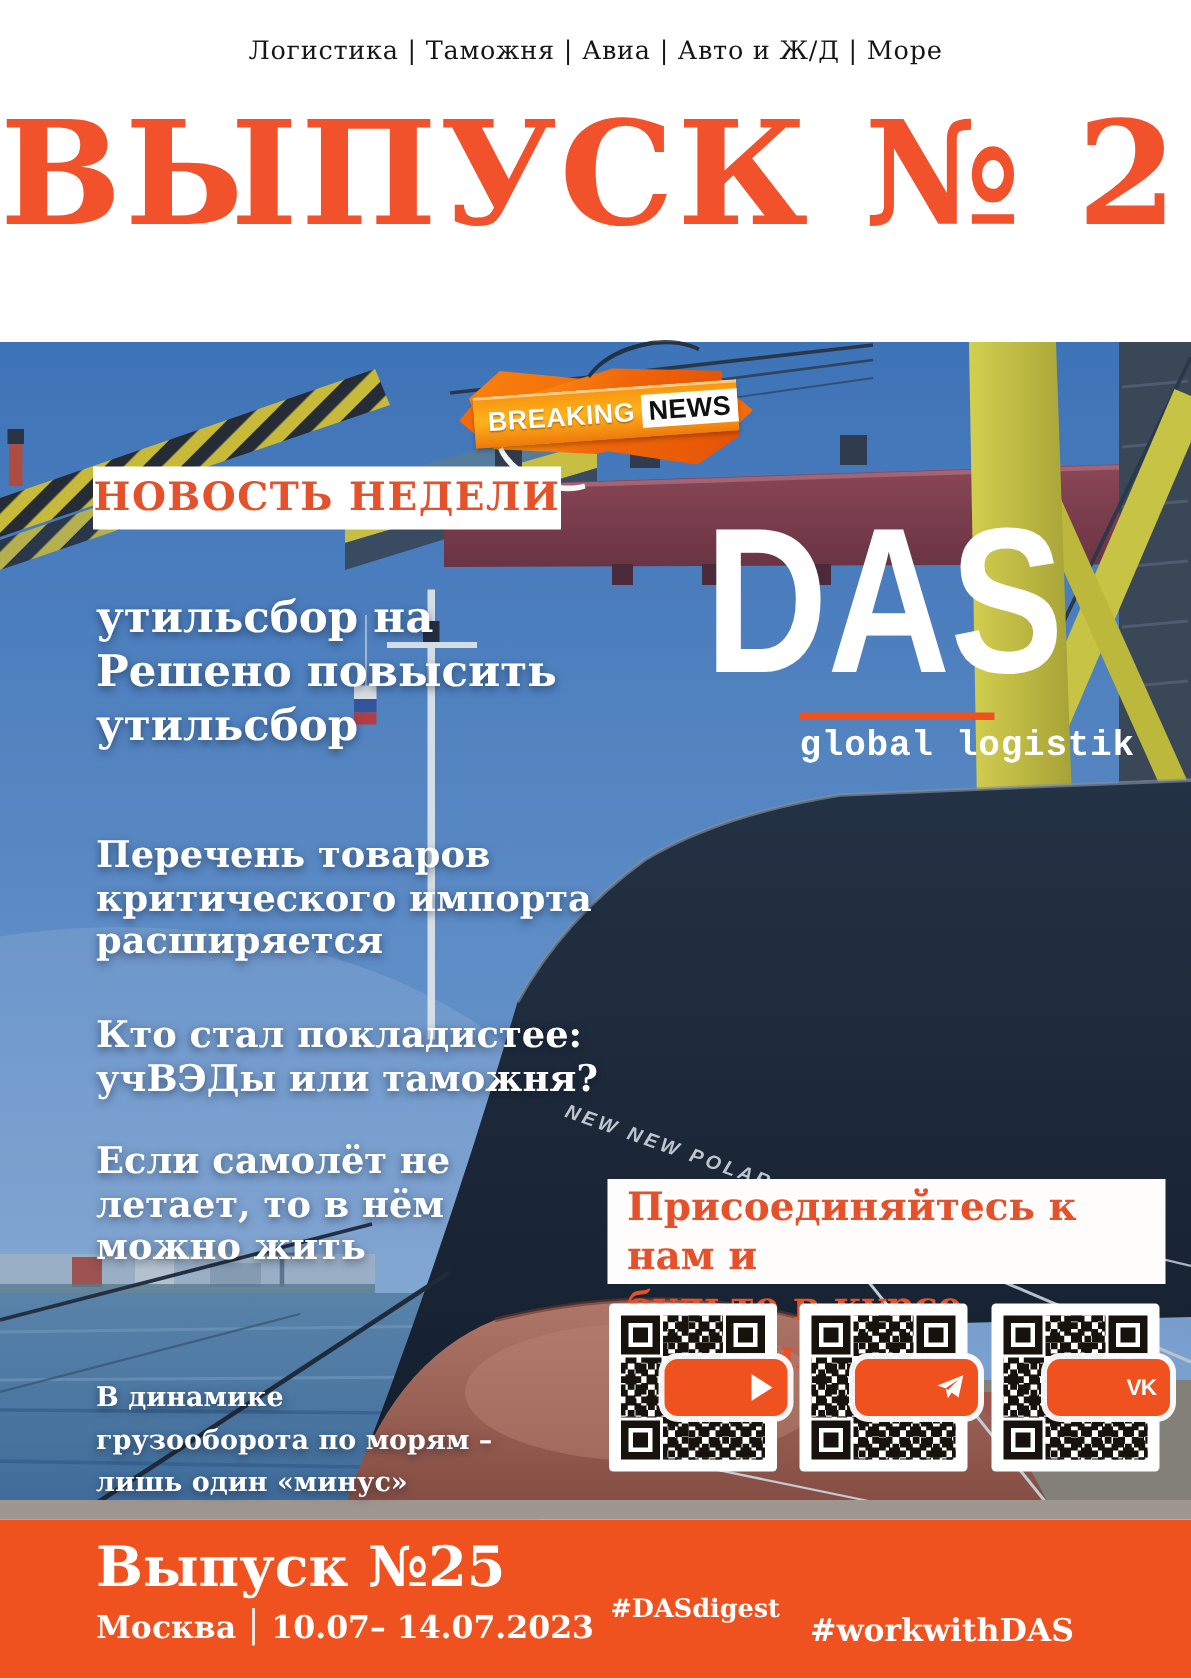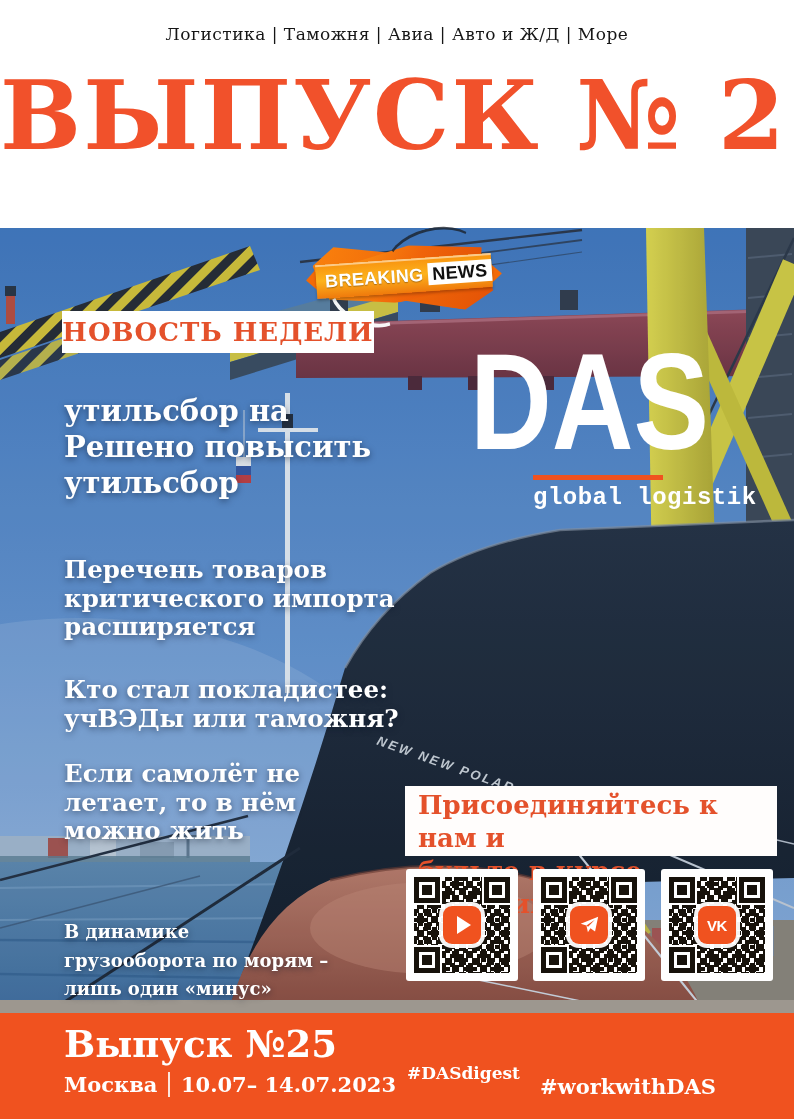--- a/index.html
+++ b/index.html
@@ -70,21 +70,21 @@
      background-image:
        repeating-conic-gradient(#17120b 0% 25%, transparent 0% 50%),
        repeating-conic-gradient(#17120b 0% 25%, #ffffff 0% 50%);
      background-size:14px 14px,9px 9px;background-position:3px 4px,0 0;}
   .finder{position:absolute;width:16px;height:16px;border:5px solid #17120b;background:#ffffff;
      box-shadow:0 0 0 2px #ffffff;}
   .finder::after{content:"";position:absolute;inset:3px;background:#17120b;}
   .f-tl{left:8px;top:8px;} .f-tr{right:8px;top:8px;} .f-bl{left:8px;bottom:8px;}
   .qr-icon{position:absolute;left:50%;top:50%;width:38px;height:38px;margin:-19px 0 0 -19px;
      background:#f0521f;border-radius:9px;box-shadow:0 0 0 4px rgba(255,255,255,.95);
-     display:flex;align-items:center;justify-content:center;}
+     display:flex;align-items:center;justify-content:center;padding-left:44px;}
   .play-glyph{width:0;height:0;border-left:14px solid #ffffff;border-top:9px solid transparent;
      border-bottom:9px solid transparent;margin-left:4px;}
   .vk-glyph{font-family:"Liberation Sans",sans-serif;font-weight:bold;font-size:15px;color:#ffffff;letter-spacing:-.5px;}
   
   .footer{position:absolute;left:0;top:1013px;width:794px;height:106px;background:#f0521f;color:#ffffff;}
   .footer .issue{position:absolute;left:64px;top:9px;font-weight:bold;font-size:37px;}
   .footer .meta{position:absolute;left:64px;top:59px;display:flex;align-items:center;
      font-weight:bold;font-size:21px;}
   .footer .sep{display:inline-block;width:1.5px;height:25px;background:#ffffff;opacity:.85;margin:0 11px;}
   .footer .tag1{position:absolute;left:407px;top:50px;font-weight:bold;font-size:17px;}

